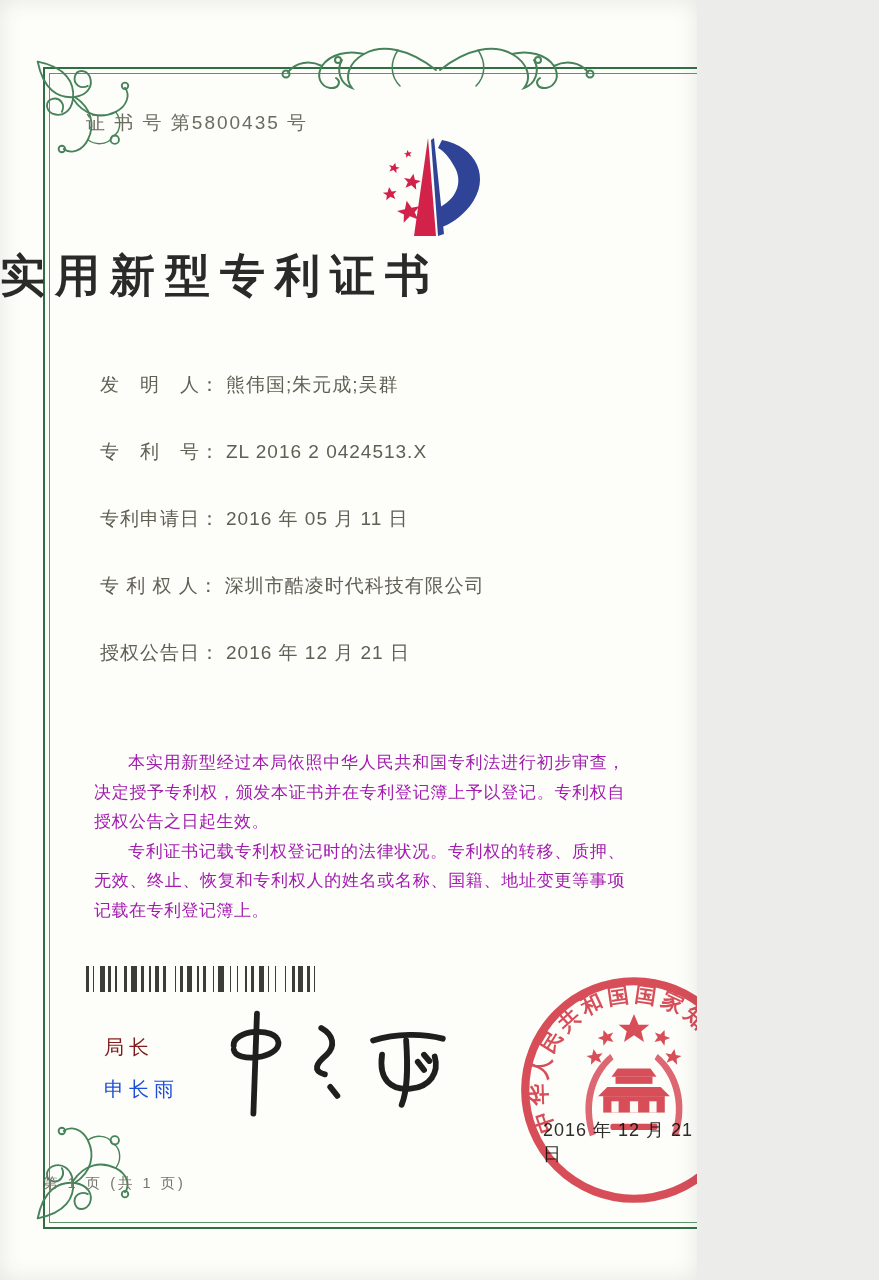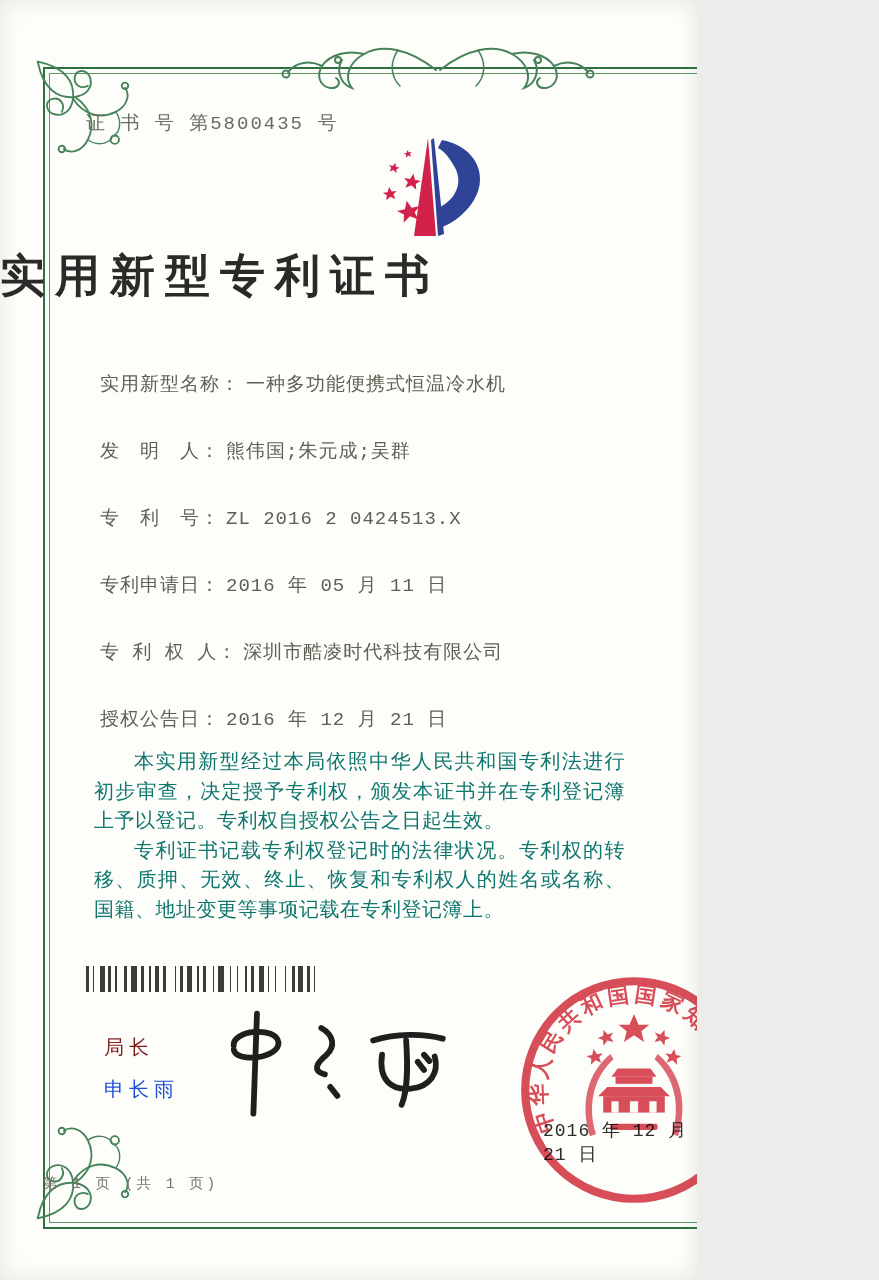--- a/index.html
+++ b/index.html
@@ -1,34 +1,34 @@
 <!DOCTYPE html>
 <html><head>
 <meta charset="utf-8">
 <style>
   html,body{margin:0;padding:0;background:#ececea;}
   .page{position:relative;width:697px;height:1280px;background:#fdfdfa;overflow:hidden;
-        font-family:Liberation Mono, monospace;
+        font-family:Liberation Sans, sans-serif;
         box-shadow:inset 0 0 22px rgba(60,60,55,.12);}
   
   .frame-outer{position:absolute;left:43px;top:67px;width:788px;height:1158px;
         border:2px solid #2f6f43;}
   .frame-inner{position:absolute;left:4px;top:4px;right:4px;bottom:4px;border:1px solid #5b9468;}
   .ornament{position:absolute;pointer-events:none;}
   
   .cert-no{position:absolute;left:86px;top:110px;font-size:19px;color:#6b6b60;letter-spacing:2px;}
   .logo{position:absolute;left:364px;top:134px;width:144px;height:124px;}
   .title{position:absolute;left:0;right:0;top:246px;text-align:left;font-size:45px;
          font-weight:700;letter-spacing:10px;color:#2a2a28;}
   .fields{position:absolute;left:100px;top:372px;right:78px;}
   .field-row{margin-bottom:41px;font-size:19px;line-height:26px;color:#5f5f54;letter-spacing:1px;
          white-space:nowrap;}
   .field-value{margin-left:6px;}
-  .body-text{position:absolute;left:94px;right:72px;top:748px;font-size:20px;line-height:29.5px;
-         color:#0f766e;text-align:justify;}
+  .body-text{position:absolute;left:94px;right:72px;top:748px;font-size:17px;line-height:29.5px;
+         color:#a21caf;text-align:justify;}
   .body-text p{margin:0;text-indent:2em;letter-spacing:.5px;}
   .barcode{position:absolute;left:86px;top:966px;width:266px;height:26px;}
   .sig-role{position:absolute;left:104px;top:1034px;font-size:20px;color:#7f1d1d;letter-spacing:5px;}
   .sig-name{position:absolute;left:104px;top:1076px;font-size:20px;color:#1d4ed8;letter-spacing:5px;}
   .sig-script{position:absolute;left:198px;top:1000px;width:268px;height:122px;}
   .main-seal{position:absolute;left:516px;top:972px;width:236px;height:236px;
          mix-blend-mode:multiply;opacity:.93;}
   .seal-date{position:absolute;left:543px;top:1118px;font-size:18px;color:#2d2d2b;
          letter-spacing:1px;mix-blend-mode:multiply;}
   .stamp-seal{position:absolute;left:698px;top:86px;width:122px;height:122px;
@@ -125,23 +125,20 @@
       <use href="#star" transform="translate(48,48) scale(0.85) rotate(10)"></use>
       <use href="#star" transform="translate(26,60) scale(0.7) rotate(-8)"></use>
       <use href="#star" transform="translate(30,34) scale(0.55) rotate(14)"></use>
       <use href="#star" transform="translate(44,20) scale(0.4) rotate(-10)"></use>
     </g>
   </svg>
 
   <div class="title">实用新型专利证书</div>
 
   <div class="fields">
-    <div class="field-row">
-      <span>实用新型名称：</span><span class="field-value">一种多功能便携式恒温冷水机</span>
-    </div>
     <div class="field-row">
       <span>发　明　人：</span><span class="field-value">熊伟国;朱元成;吴群</span>
     </div>
     <div class="field-row">
       <span>专　利　号：</span><span class="field-value">ZL 2016 2 0424513.X</span>
     </div>
     <div class="field-row">
       <span>专利申请日：</span><span class="field-value">2016 年 05 月 11 日</span>
     </div>
     <div class="field-row">

